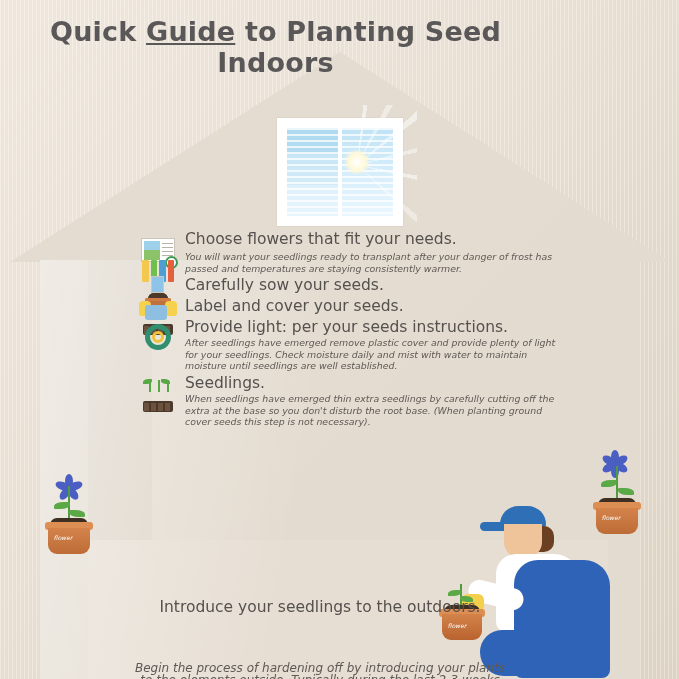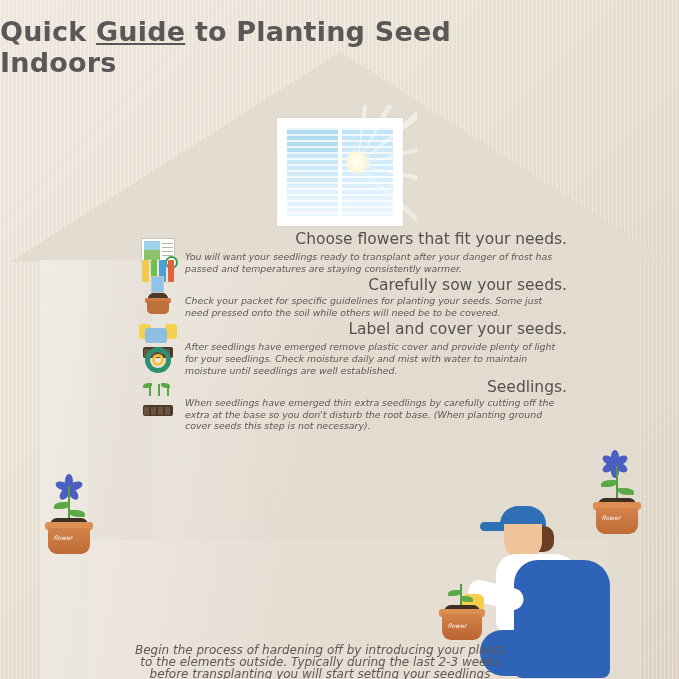--- a/index.html
+++ b/index.html
@@ -134,20 +134,21 @@
         rgba(255,255,255,0.4) 130deg 134deg,
         rgba(255,255,255,0.0) 134deg 360deg);
     pointer-events: none;
   }
   
   .title {
     position: absolute;
     left: 0;
     top: 16px;
     width: 551px;
+    text-align: center;
     font-size: 27px;
     font-weight: bold;
     color: #595757;
     letter-spacing: 0.2px;
     font-family: "DejaVu Sans", sans-serif;
   }
   .title .u {
     text-decoration: underline;
   }
   
@@ -160,21 +161,20 @@
   .step {
     position: relative;
     padding-left: 48px;
     margin-bottom: 2px;
   }
   .step-head {
     font-size: 15.5px;
     color: #55514e;
     line-height: 19px;
     font-family: "DejaVu Sans", sans-serif;
-    text-align: right;
   }
   .step-body {
     font-size: 9.4px;
     font-style: italic;
     color: #5d5955;
     line-height: 11.6px;
     font-family: "DejaVu Sans", sans-serif;
   }
   .step-icon {
     position: absolute;
@@ -682,39 +682,39 @@
     </div>
 
     <div class="step">
       <div class="step-icon">
         <div class="packet" style="left:14px; top:0px; background:#8ec4e8;"></div>
         <div class="soil"></div>
         <div class="pot-rim"></div>
         <div class="pot"></div>
       </div>
       <div class="step-head">Carefully sow your seeds.</div>
-      <div class="step-body">Check your packet for specific guidelines for planting your seeds.  Some just need pressed onto the soil while others will need be to be covered.</div>
     </div>
 
     <div class="step">
       <div class="step-icon">
         <div class="glove" style="left:2px; top:4px;"></div>
         <div class="glove" style="left:28px; top:4px;"></div>
         <div class="watering-can"></div>
         <div class="tray"></div>
         <div class="tray-cells"></div>
       </div>
       <div class="step-head">Label and cover your seeds.</div>
     </div>
 
     <div class="step">
       <div class="step-icon">
         <div class="hose"></div>
         <div class="hose-in"></div>
       </div>
+      <div class="step-head">Provide light: per your seeds instructions.</div>
       <div class="step-body">After seedlings have emerged remove plastic cover and provide plenty of light for your seedlings. Check moisture daily and mist with water to maintain moisture until seedlings are well established.</div>
     </div>
 
     <div class="step">
       <div class="step-icon">
         <div class="seedling" style="left:12px;"></div>
         <div class="seedling" style="left:21px;"></div>
         <div class="seedling" style="left:30px;"></div>
         <div class="leaf-l" style="left:6px;"></div>
         <div class="leaf-r" style="left:24px;"></div>
@@ -742,16 +742,17 @@
       <div class="sl" style="left:8px; top:-8px;"></div>
       <div class="sl" style="left:20px; top:-2px; transform:scaleX(-1);"></div>
       <div class="soil"></div>
       <div class="rim"></div>
       <div class="body"></div>
       <div class="label">flower</div>
     </div>
   </div>
 
   <div class="footer">
+    <div class="footer-head">Introduce your seedlings to the outdoors.</div>
     <div class="footer-body">Begin the process of hardening off by introducing your plants to the elements outside.  Typically during the last 2-3 weeks before transplanting you will start setting your seedlings outside for 2-3 hours per day in a protected area the first week, may be in direct sun after that.</div>
   </div>
 
 </div>
 
 </body></html>

